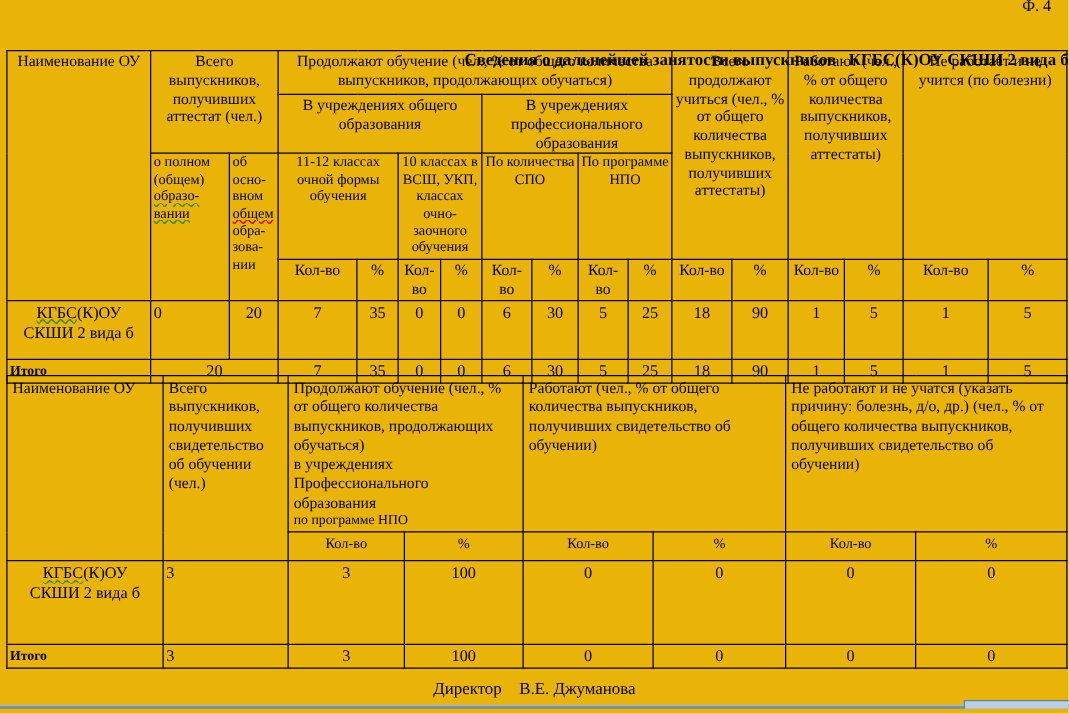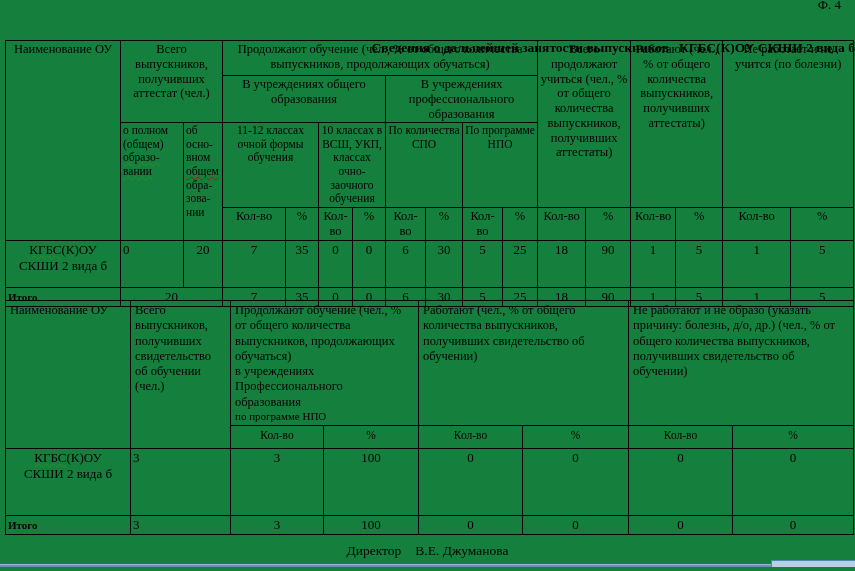--- a/index.html
+++ b/index.html
@@ -1,16 +1,16 @@
 <!DOCTYPE html>
 <html><head>
 <meta charset="utf-8">
 <style>
   html,body{margin:0;padding:0;background:#fff;}
-  .page{position:relative;width:855px;height:571px;background:#15803d;overflow:hidden;
+  .page{position:relative;width:855px;height:571px;background:#eab308;overflow:hidden;
         font-family:"Liberation Serif","DejaVu Serif",serif;color:#000;}
   .form-label{position:absolute;top:-3px;right:14px;font-size:13px;}
   .title{position:absolute;top:8px;left:0;width:100%;text-align:right;font-weight:bold;
          font-size:13.5px;line-height:16px;white-space:pre-wrap;}
   table{border-collapse:collapse;table-layout:fixed;position:absolute;left:5px;}
   .t1{top:40px;width:848px;}
   .t2{top:300px;width:848px;}
   th,td{border:1px solid #000;vertical-align:top;font-weight:normal;padding:1px 2px;overflow:hidden;}
   .t1 th{text-align:center;font-size:12.5px;line-height:1.18;}
   .t1 .small2{font-size:11.5px;}
@@ -158,21 +158,21 @@
     </colgroup>
     <tbody>
         <tr style="height:125px">
       <th rowspan="2">Наименование ОУ</th>
       <th rowspan="2">Всего выпускников, получивших свидетельство об обучении (чел.)</th>
       <th colspan="2"><span class="pre">Продолжают обучение (чел., % от общего количества выпускников, продолжающих обучаться)
 в учреждениях
 Профессионального
 образования</span><span class="small-npo">по программе НПО</span></th>
       <th colspan="2">Работают (чел., % от общего количества выпускников, получивших свидетельство об обучении)</th>
-      <th colspan="2">Не работают и не образо (указать причину: болезнь, д/о, др.) (чел., % от общего количества выпускников, получивших свидетельство об обучении)</th>
+      <th colspan="2">Не работают и не учатся (указать причину: болезнь, д/о, др.) (чел., % от общего количества выпускников, получивших свидетельство об обучении)</th>
     </tr>
     <tr style="height:23px">
       <th class="kv">Кол-во</th>
       <th class="kv">%</th>
       <th class="kv">Кол-во</th>
       <th class="kv">%</th>
       <th class="kv">Кол-во</th>
       <th class="kv">%</th>
     </tr>
     <tr style="height:67px">

